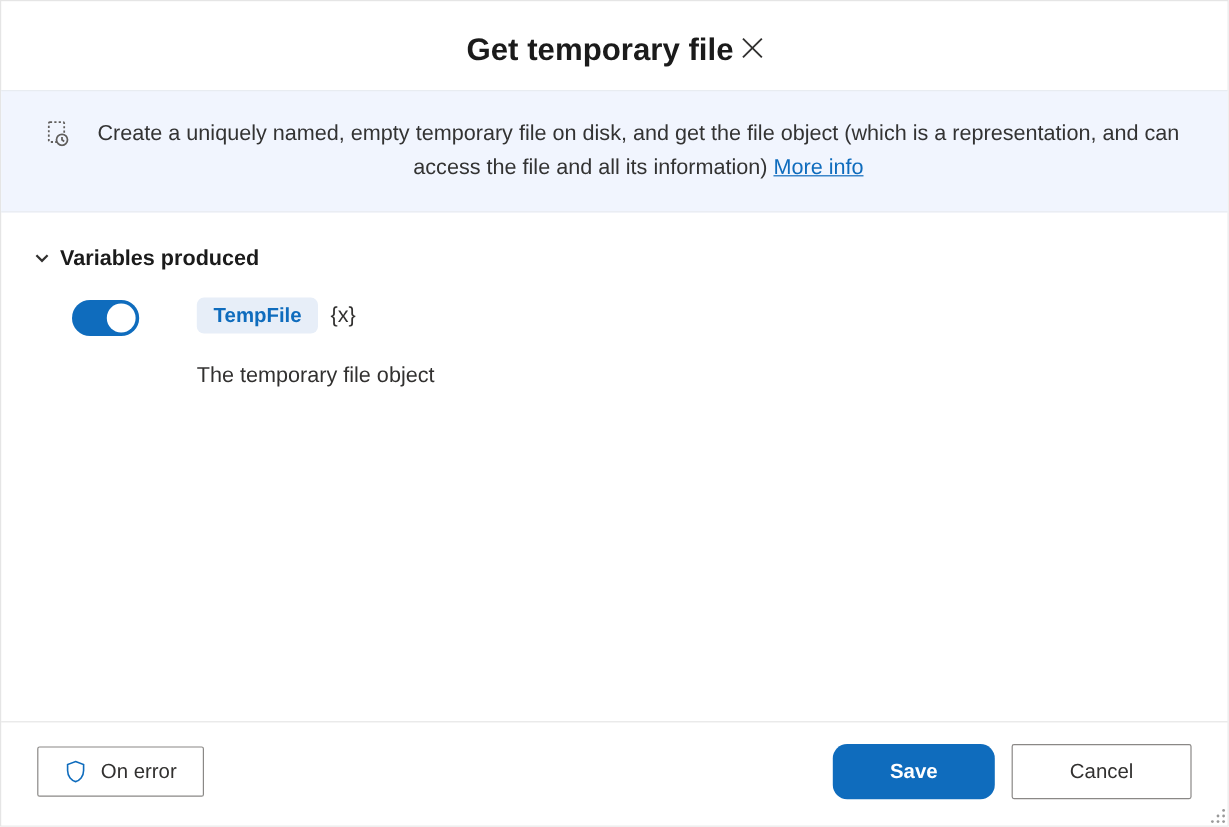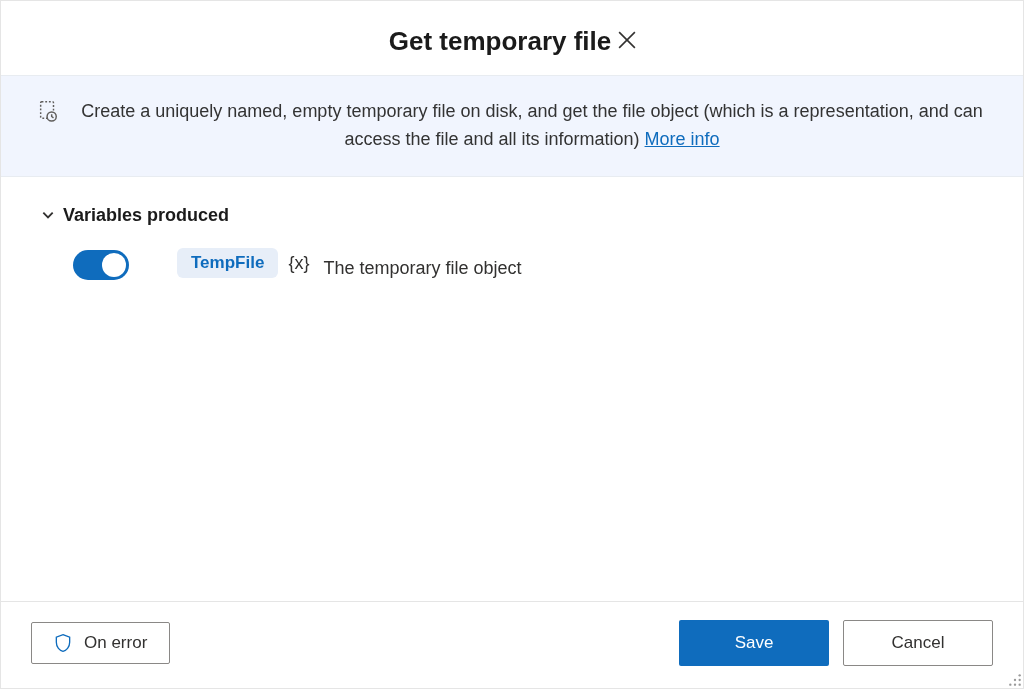--- a/index.html
+++ b/index.html
@@ -70,21 +70,21 @@
       color: #333333;
       line-height: 1.55;
     }
     .more-info-link {
       color: #0f6cbd;
       text-decoration: underline;
       cursor: pointer;
     }
     .content {
       flex: 1;
-      padding: 28px 40px;
+      padding: 28px 27px;
       overflow-y: auto;
     }
     .section-header {
       display: flex;
       align-items: center;
       gap: 8px;
       margin-bottom: 22px;
       cursor: pointer;
     }
     .chevron {
@@ -121,21 +121,21 @@
       position: absolute;
       right: 3px;
       top: 3px;
       width: 24px;
       height: 24px;
       background: #ffffff;
       border-radius: 50%;
     }
     .variable-details {
       display: flex;
-      flex-direction: row;
+      flex-direction: column;
       gap: 14px;
     }
     .variable-name-row {
       display: flex;
       align-items: center;
       gap: 10px;
     }
     .variable-badge {
       background: #e7eef8;
       color: #0f6cbd;
@@ -183,25 +183,25 @@
     }
     .footer-right {
       display: flex;
       gap: 14px;
     }
     .save-btn {
       background: #0f6cbd;
       color: #ffffff;
       border: none;
       padding: 12px 0;
-      width: 150px;
+      width: 135px;
       font-size: 17px;
-      font-weight: 400;
-      cursor: pointer;
-      border-radius: 2px;
+      font-weight: 700;
+      cursor: pointer;
+      border-radius: 12px;
     }
     .cancel-btn {
       background: #ffffff;
       color: #323130;
       border: 1px solid #8a8886;
       padding: 12px 12px;
       width: 150px;
       font-size: 17px;
       font-weight: 400;
       cursor: pointer;

